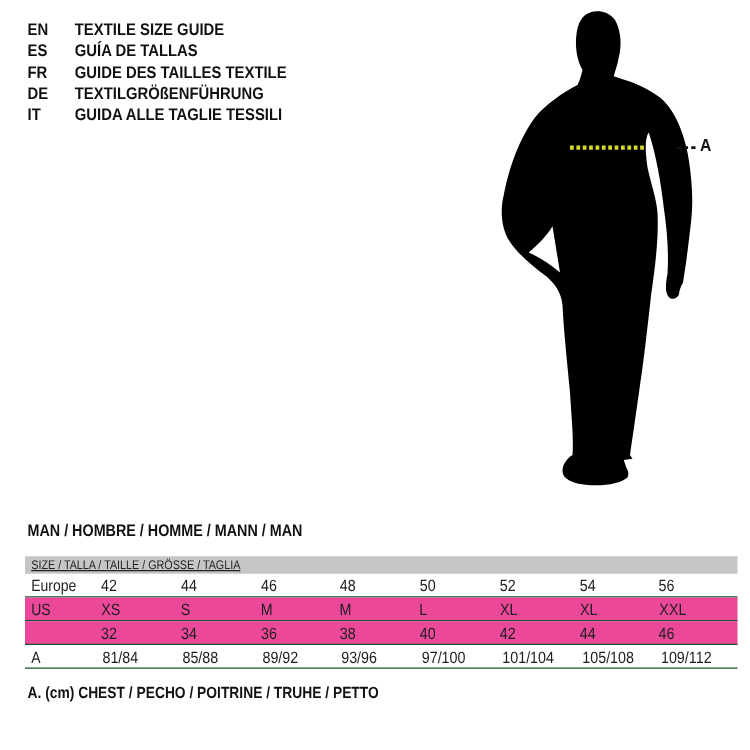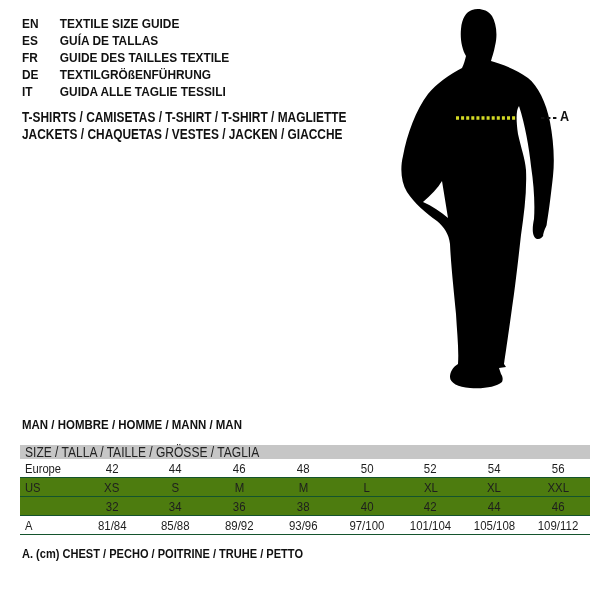--- a/index.html
+++ b/index.html
@@ -27,25 +27,25 @@
 
   
   .figure-svg { position:absolute; left:398px; top:6px; width:162px; height:386px; }
   .measure-label { position:absolute; left:560px; top:108px; font-size:14px; font-weight:700; transform: scaleX(0.9); transform-origin:0 0; }
 
   
   .section-title { position:absolute; left:22px; top:417px; font-size:13.5px; font-weight:700; transform: scaleX(0.85); transform-origin:0 0; white-space:nowrap; }
 
   
   .size-table { position:absolute; left:20px; top:445px; width:570px; font-size:13px; color:#1e1e1e; }
-  .t-header { height:14px; background:#c6c6c6; display:flex; align-items:center; padding-left:5px; font-size:14px; color:#222; }
+  .t-header { height:14px; background:#c6c6c6; display:flex; align-items:center; padding-left:5px; font-size:10px; color:#222;text-decoration:underline; }
   .t-row { display:flex; align-items:center; height:19px; border-bottom:1px solid #14532d; box-sizing:border-box; }
-  .t-row.stripe { background:#4d7c0f; }
+  .t-row.stripe { background:#ec4899; }
   .t-row .lbl { width:55px; padding-left:5px; }
-  .t-row .cell { flex:1; text-align:center; }
+  .t-row .cell { flex:1; }
 
   
   .footnote { position:absolute; left:22px; top:546px; font-size:13px; font-weight:700; transform: scaleX(0.85); transform-origin:0 0; white-space:nowrap; }
 </style>
 </head>
 <body>
 
 <div class="page">
 
   <div class="lang-list">
@@ -59,24 +59,20 @@
       <span class="lang-code">FR</span><span>GUIDE DES TAILLES TEXTILE</span>
     </div>
     <div class="lang-row">
       <span class="lang-code">DE</span><span>TEXTILGRÖßENFÜHRUNG</span>
     </div>
     <div class="lang-row">
       <span class="lang-code">IT</span><span>GUIDA ALLE TAGLIE TESSILI</span>
     </div>
   </div>
 
-  <div class="category">
-    <div class="category-line">T-SHIRTS / CAMISETAS / T-SHIRT / T-SHIRT / MAGLIETTE</div>
-    <div class="category-line">JACKETS / CHAQUETAS / VESTES / JACKEN / GIACCHE</div>
-  </div>
 
   <svg class="figure-svg" viewBox="398 6 162 386">
     <path d="M 472,10
          C 478,8 487,9 492,16
          C 496,23 498,34 495,46
          C 494,52 492,57 491,61
          C 500,64 515,68 528,78
          C 538,86 546,102 550,122
          C 553,138 555,158 553,176
          C 551,194 549,210 547,222

